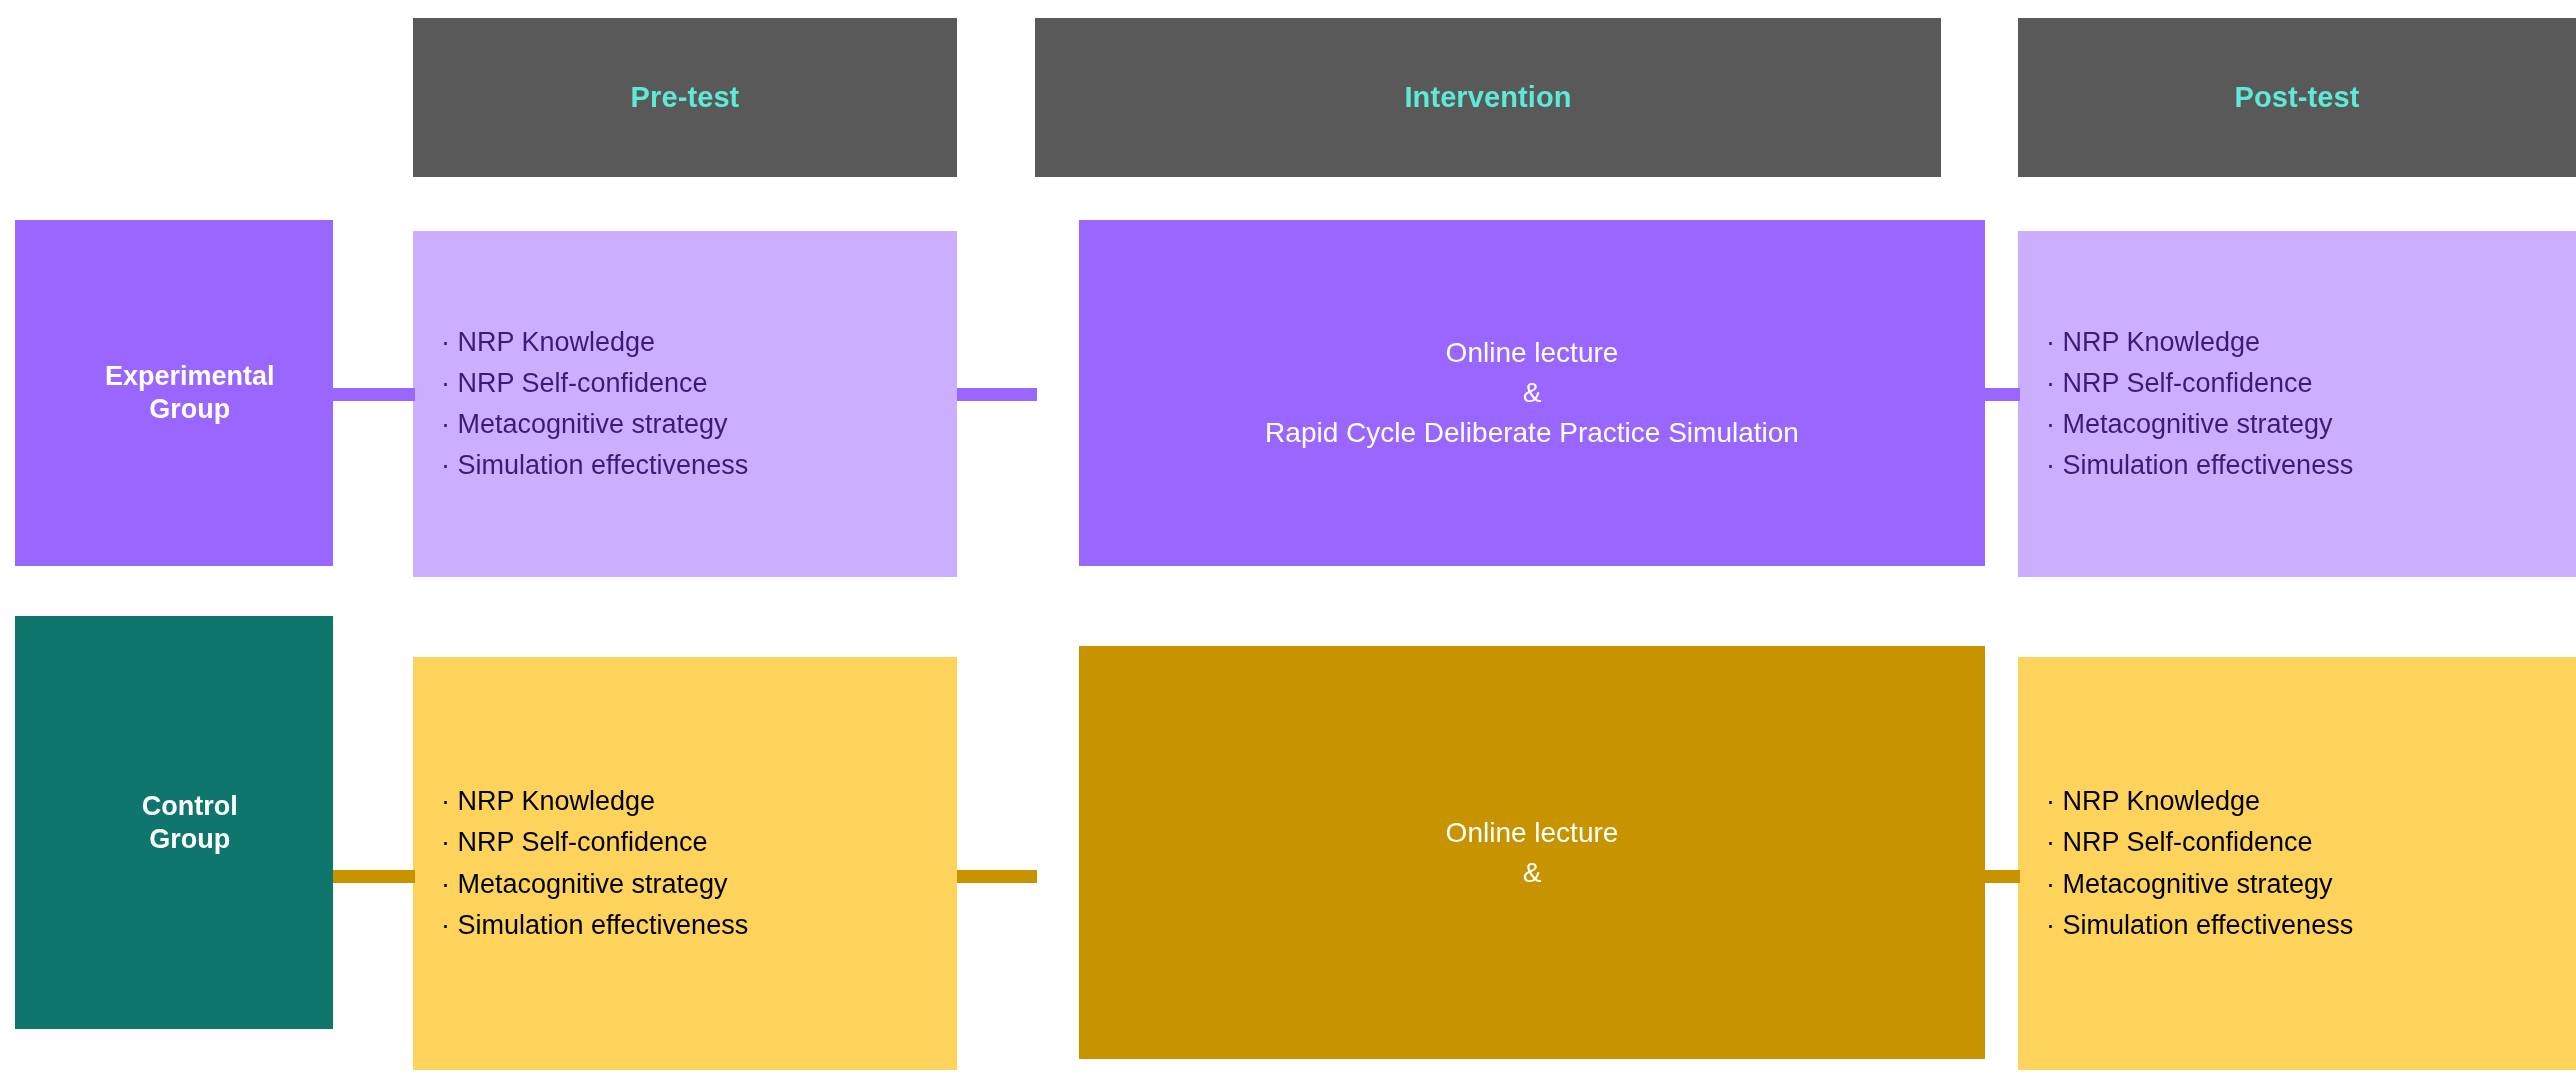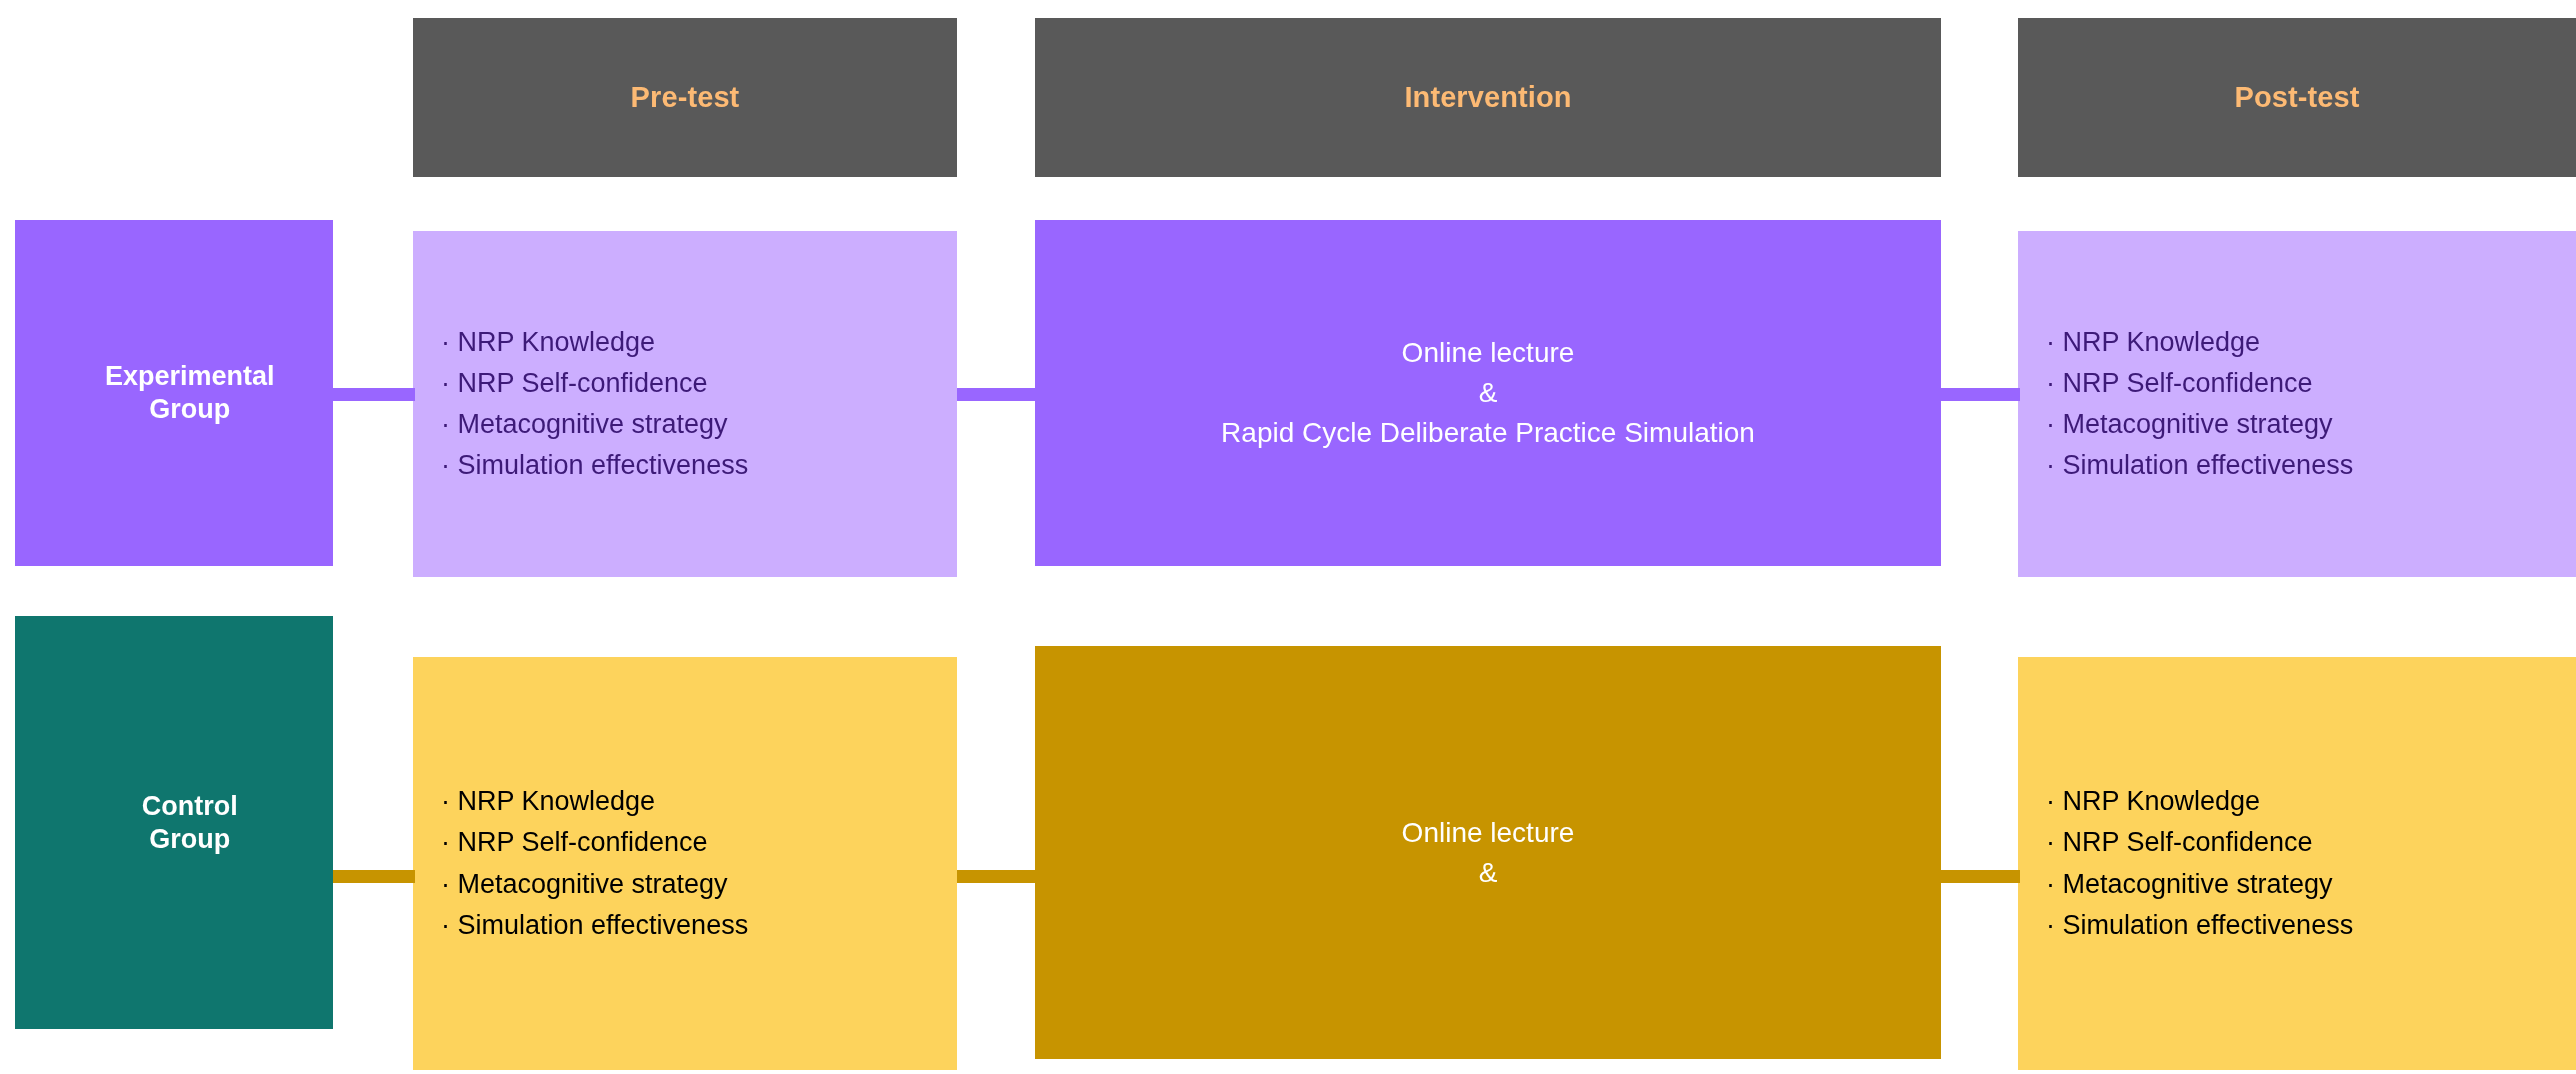--- a/index.html
+++ b/index.html
@@ -20,21 +20,21 @@
 
   
   .col-header {
     position: absolute;
     top: 17.6px;
     height: 159px;
     background: #595959;
     display: flex;
     align-items: center;
     justify-content: center;
-    color: #fdba74;
+    color: #5eead4;
     font-size: 29px;
     font-weight: bold;
     letter-spacing: 0.1px;
   }
   #hdr-pre  { left: 413px;  width: 544px;  }
   #hdr-int  { left: 1035px; width: 906px; }
   #hdr-post { left: 2018px; width: 558px;  }
 
   
   .box {
@@ -76,20 +76,21 @@
   .ctl-tint { background: #FDD35C; color: #000000; }
 
   
   .interv-box {
     display: flex;
     flex-direction: column;
     align-items: center;
     justify-content: center;
     text-align: center;
     color: #ffffff;
+    margin-left: 44px;
   }
   .interv-box .line {
     font-size: 28px;
     line-height: 1.42;
     white-space: nowrap;
   }
   .exp-solid { background: #9966FF; }
   .ctl-solid { background: #C79400; }
 
   

